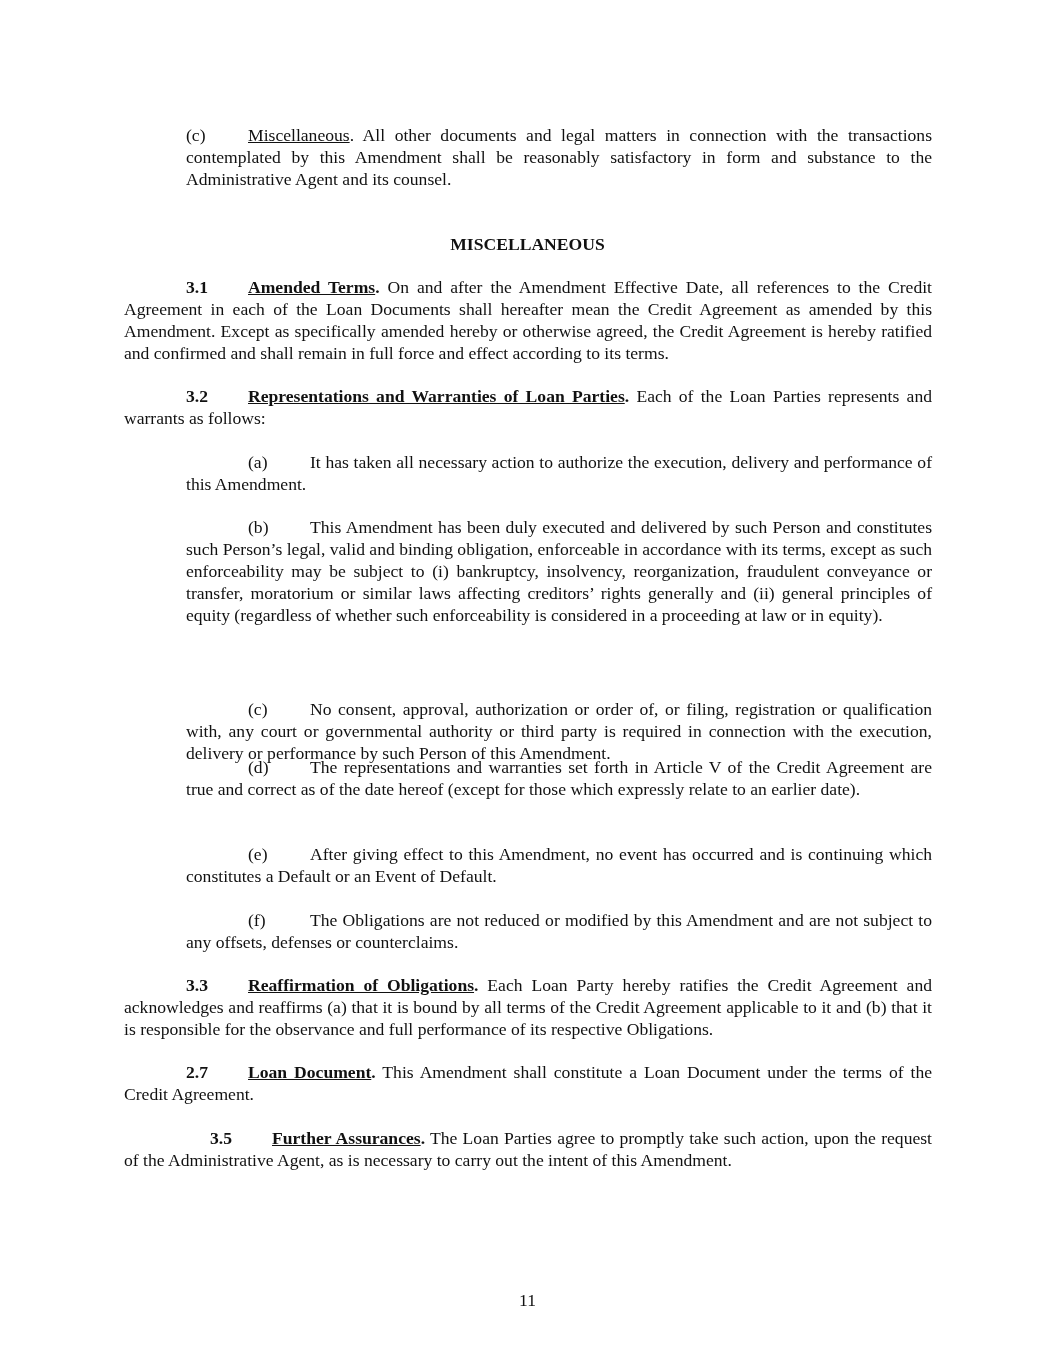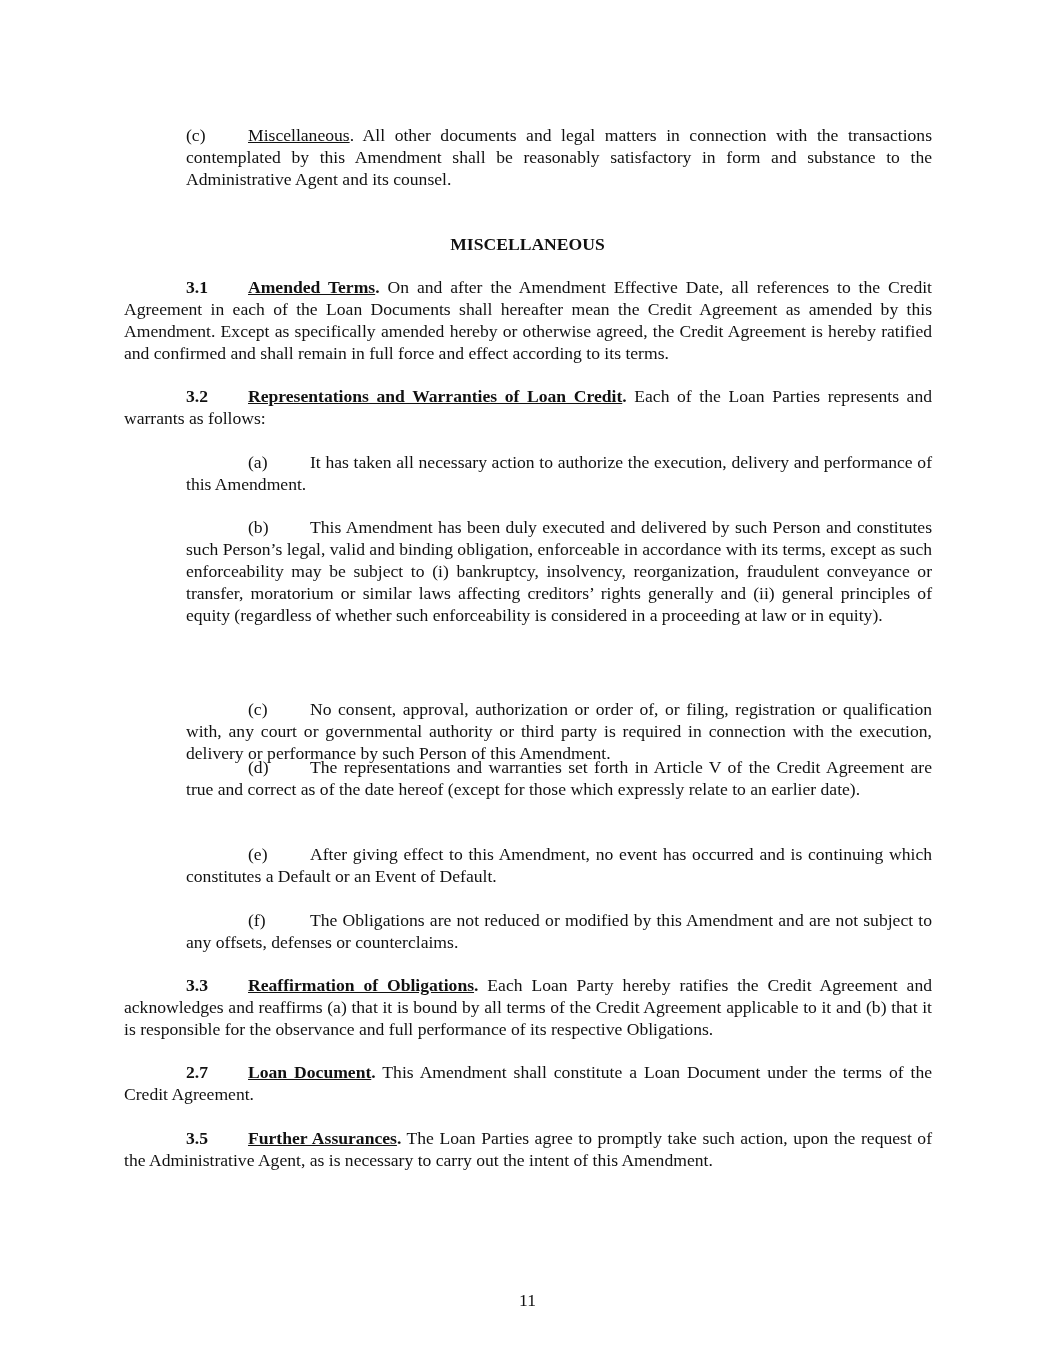--- a/index.html
+++ b/index.html
@@ -64,35 +64,35 @@
 <body>
 
 <div class="page">
 
   <p class="block indent first-indent" style="top:125px;"><span class="num" style="margin-left:-62px;width:0;"></span><span style="display:inline-block;width:62px;text-indent:0;">(c)</span><span class="u">Miscellaneous</span><span>.</span><span> All other documents and legal matters in connection with the transactions contemplated by this Amendment shall be reasonably satisfactory in form and substance to the Administrative Agent and its counsel.</span></p>
 
   <p class="heading" style="top:234px;">MISCELLANEOUS</p>
 
   <p class="block full first-indent" style="top:277px;"><span class="secnum" style="text-indent:0;">3.1</span><span class="bu">Amended Terms</span><span class="b">.</span><span> On and after the Amendment Effective Date, all references to the Credit Agreement in each of the Loan Documents shall hereafter mean the Credit Agreement as amended by this Amendment.  Except as specifically amended hereby or otherwise agreed, the Credit Agreement is hereby ratified and confirmed and shall remain in full force and effect according to its terms.</span></p>
 
-  <p class="block full first-indent" style="top:386px;"><span class="secnum" style="text-indent:0;">3.2</span><span class="bu">Representations and Warranties of Loan Credit</span><span class="b">.</span><span> Each of the Loan Parties represents and warrants as follows:</span></p>
+  <p class="block full first-indent" style="top:386px;"><span class="secnum" style="text-indent:0;">3.2</span><span class="bu">Representations and Warranties of Loan Parties</span><span class="b">.</span><span> Each of the Loan Parties represents and warrants as follows:</span></p>
 
   <p class="block indent first-indent" style="top:452px;"><span style="display:inline-block;width:62px;text-indent:0;">(a)</span><span>It has taken all necessary action to authorize the execution, delivery and performance of this Amendment.</span></p>
 
   <p class="block indent first-indent" style="top:517px;"><span style="display:inline-block;width:62px;text-indent:0;">(b)</span><span>This Amendment has been duly executed and delivered by such Person and constitutes such Person’s legal, valid and binding obligation, enforceable in accordance with its terms, except as such enforceability may be subject to (i) bankruptcy, insolvency, reorganization, fraudulent conveyance or transfer, moratorium or similar laws affecting creditors’ rights generally and (ii) general principles of equity (regardless of whether such enforceability is considered in a proceeding at law or in equity).</span></p>
 
   <p class="block indent first-indent" style="top:699px;"><span style="display:inline-block;width:62px;text-indent:0;">(c)</span><span>No consent, approval, authorization or order of, or filing, registration or qualification with, any court or governmental authority or third party is required in connection with the execution, delivery or performance by such Person of this Amendment.</span></p>
 
   <p class="block indent first-indent" style="top:844px;"><span style="display:inline-block;width:62px;text-indent:0;">(e)</span><span>After giving effect to this Amendment, no event has occurred and is continuing which constitutes a Default or an Event of Default.</span></p>
 
   <p class="block indent first-indent" style="top:757px;"><span style="display:inline-block;width:62px;text-indent:0;">(d)</span><span>The representations and warranties set forth in Article V of the Credit Agreement are true and correct as of the date hereof (except for those which expressly relate to an earlier date).</span></p>
 
   <p class="block indent first-indent" style="top:910px;"><span style="display:inline-block;width:62px;text-indent:0;">(f)</span><span>The Obligations are not reduced or modified by this Amendment and are not subject to any offsets, defenses or counterclaims.</span></p>
 
   <p class="block full first-indent" style="top:975px;"><span class="secnum" style="text-indent:0;">3.3</span><span class="bu">Reaffirmation of Obligations</span><span class="b">.</span><span> Each Loan Party hereby ratifies the Credit Agreement and acknowledges and reaffirms (a) that it is bound by all terms of the Credit Agreement applicable to it and (b) that it is responsible for the observance and full performance of its respective Obligations.</span></p>
 
   <p class="block full first-indent" style="top:1062px;"><span class="secnum" style="text-indent:0;">2.7</span><span class="bu">Loan Document</span><span class="b">.</span><span>  This Amendment shall constitute a Loan Document under the terms of the Credit Agreement.</span></p>
 
-  <p class="block full first-indent" style="top:1128px;"><span class="secnum" style="text-indent:0;">3.5</span><span class="bu">Further Assurances</span><span class="b">.</span><span> The Loan Parties agree to promptly take such action, upon the request of the Administrative Agent, as is necessary to carry out the intent of this Amendment.</span></p>
+  <p class="block full first-indent" style="top:1128px;"><span class="secnum" style="text-indent:0;margin-left:24px;">3.5</span><span class="bu">Further Assurances</span><span class="b">.</span><span> The Loan Parties agree to promptly take such action, upon the request of the Administrative Agent, as is necessary to carry out the intent of this Amendment.</span></p>
 
   <div class="pagenum">11</div>
 
 </div>
 
 </body></html>

